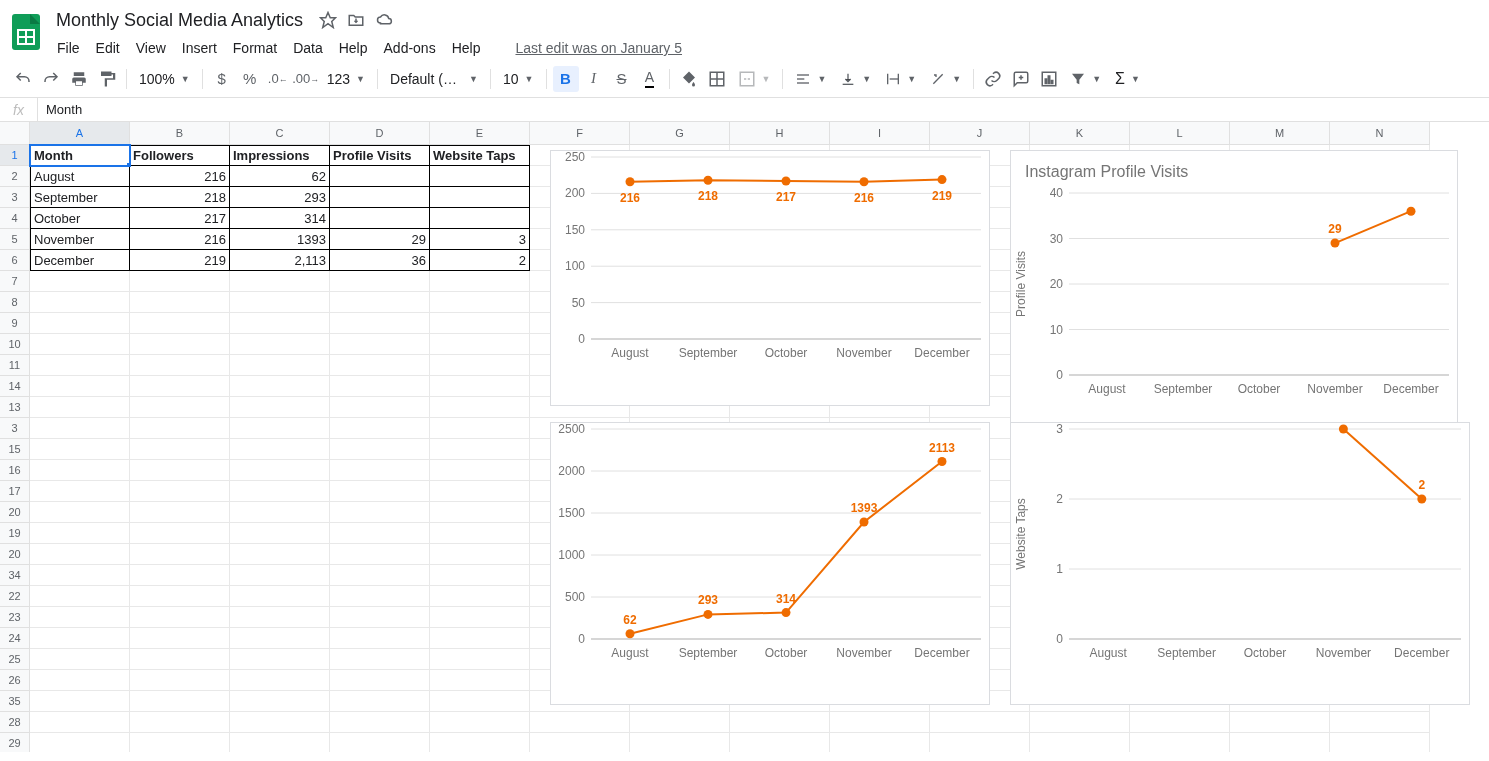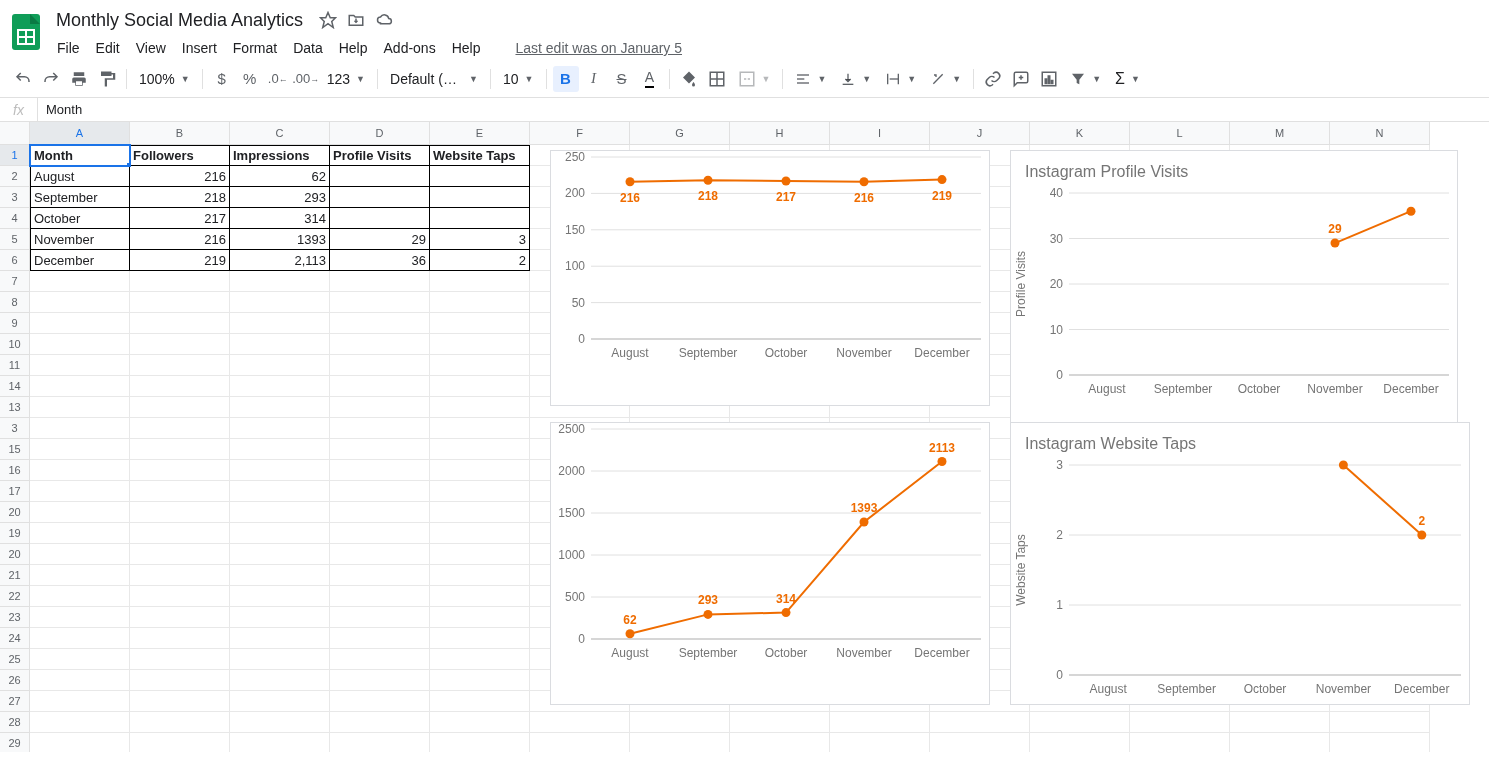--- a/index.html
+++ b/index.html
@@ -266,27 +266,27 @@
       <div class="row-hdr">11</div>
       <div class="row-hdr">14</div>
       <div class="row-hdr">13</div>
       <div class="row-hdr">3</div>
       <div class="row-hdr">15</div>
       <div class="row-hdr">16</div>
       <div class="row-hdr">17</div>
       <div class="row-hdr">20</div>
       <div class="row-hdr">19</div>
       <div class="row-hdr">20</div>
-      <div class="row-hdr">21</div>
+      <div class="row-hdr">34</div>
       <div class="row-hdr">22</div>
       <div class="row-hdr">23</div>
       <div class="row-hdr">24</div>
       <div class="row-hdr">25</div>
       <div class="row-hdr">26</div>
-      <div class="row-hdr">27</div>
+      <div class="row-hdr">35</div>
       <div class="row-hdr">28</div>
       <div class="row-hdr">29</div>
     </div>
   <div class="cells" id="cells">
       <div class="row">
         <div class="cell data-border data-border-top data-border-left bold active-cell" style="width: 100px;">Month<div class="active-handle"></div></div>
         <div class="cell data-border data-border-top bold" style="width: 100px;">Followers</div>
         <div class="cell data-border data-border-top bold" style="width: 100px;">Impressions</div>
         <div class="cell data-border data-border-top bold" style="width: 100px;">Profile Visits</div>
         <div class="cell data-border data-border-top bold" style="width: 100px;">Website Taps</div>
@@ -836,21 +836,20 @@
         <text x="157" y="181.388" text-anchor="middle" font-size="12" fill="#ef6c00" font-weight="bold">293</text>
         <circle cx="235" cy="189.624" r="4.5" fill="#ef6c00"></circle>
         <text x="235" y="179.624" text-anchor="middle" font-size="12" fill="#ef6c00" font-weight="bold">314</text>
         <circle cx="313" cy="98.988" r="4.5" fill="#ef6c00"></circle>
         <text x="313" y="88.988" text-anchor="middle" font-size="12" fill="#ef6c00" font-weight="bold">1393</text>
         <circle cx="391" cy="38.50800000000001" r="4.5" fill="#ef6c00"></circle>
         <text x="391" y="28.50800000000001" text-anchor="middle" font-size="12" fill="#ef6c00" font-weight="bold">2113</text>
       </svg>
   </div>
   <div class="chart-box" id="chart4" style="top:300px;left:1010px;width:460px;height:283px">
-    <div class="chart-title">Instagram Website Taps</div>
     <svg width="460" height="244" id="svg4">
         <line x1="58" x2="450" y1="216" y2="216" stroke="#e0e0e0"></line>
         <text x="52" y="220" text-anchor="end" font-size="12" fill="#757575">0</text>
         <line x1="58" x2="450" y1="146" y2="146" stroke="#e0e0e0"></line>
         <text x="52" y="150" text-anchor="end" font-size="12" fill="#757575">1</text>
         <line x1="58" x2="450" y1="76" y2="76" stroke="#e0e0e0"></line>
         <text x="52" y="80" text-anchor="end" font-size="12" fill="#757575">2</text>
         <line x1="58" x2="450" y1="6" y2="6" stroke="#e0e0e0"></line>
         <text x="52" y="10" text-anchor="end" font-size="12" fill="#757575">3</text>
         <line x1="58" x2="450" y1="216" y2="216" stroke="#bdbdbd"></line>

